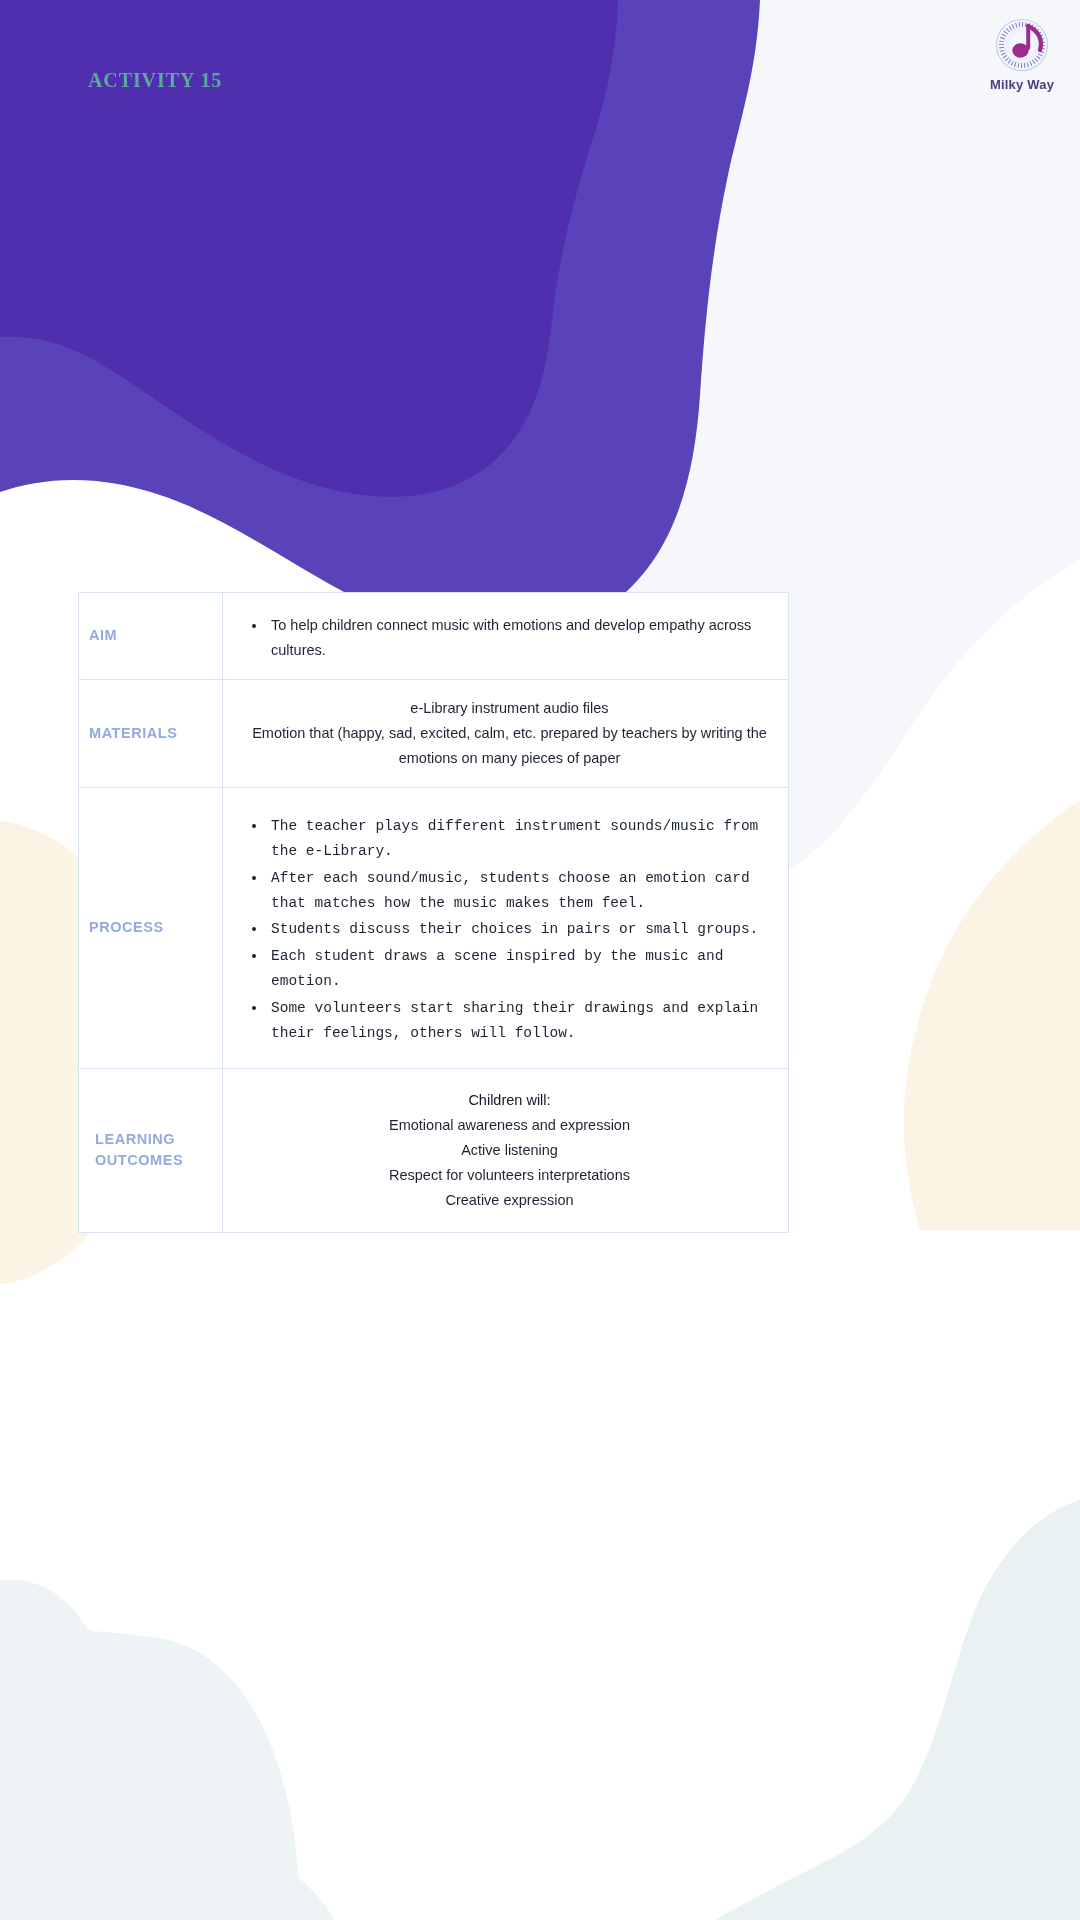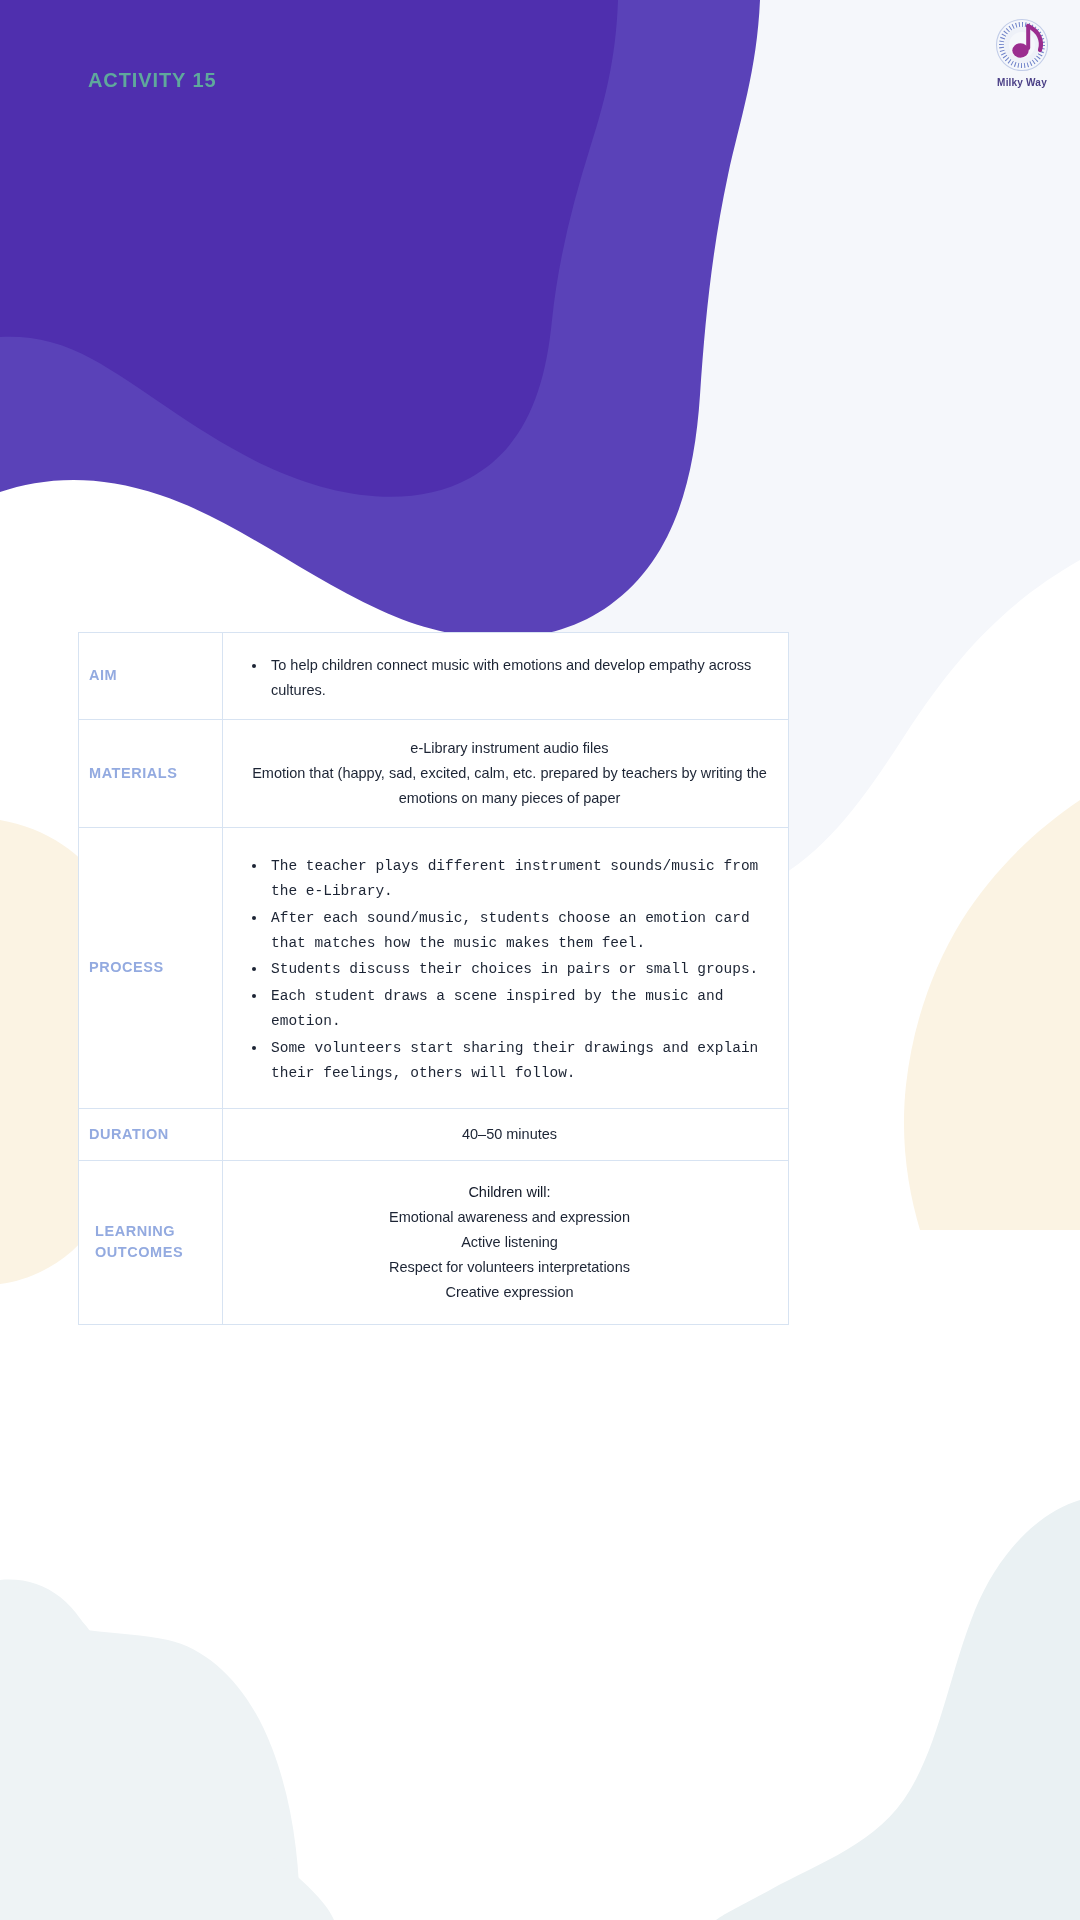--- a/index.html
+++ b/index.html
@@ -33,20 +33,21 @@
     top: 68px;
     z-index: 5;
   }
   .activity-eyebrow {
     font-size: 20px;
     font-weight: 700;
     letter-spacing: 0.9px;
     color: #5fa99c;
     line-height: 1.25;
     margin: 0 0 3px 0;
+    font-family: Liberation Serif, serif;
   }
   .activity-title {
     font-size: 21px;
     font-weight: 700;
     letter-spacing: 0.35px;
     color: #ffffff;
     line-height: 1.25;
     margin: 0;
   }
 
@@ -57,32 +58,32 @@
     top: 14px;
     width: 72px;
     height: 78px;
     z-index: 6;
     text-align: center;
   }
   .logo-mark { display: block; }
   .logo-word {
     display: block;
     margin-top: 1px;
-    font-size: 10px;
+    font-size: 13px;
     font-weight: 700;
     letter-spacing: 0.2px;
     color: #4a3f86;
     font-family: "Liberation Sans", sans-serif;
   }
 
   
   .activity-table {
     position: absolute;
     left: 78px;
-    top: 632px;
+    top: 592px;
     width: 710px;
     border-collapse: collapse;
     background: #ffffff;
     z-index: 4;
     table-layout: fixed;
   }
   .activity-table td {
     border: 1px solid #d7e3f2;
     vertical-align: middle;
     padding: 0;
@@ -223,30 +224,20 @@
             <li>The teacher plays different instrument sounds/music from the e-Library.</li>
             <li>After each sound/music, students choose an emotion card that matches how the music makes them feel.</li>
             <li>Students discuss their choices in pairs or small groups.</li>
             <li>Each student draws a scene inspired by the music and emotion.</li>
             <li>Some volunteers start sharing their drawings and explain their feelings, others will follow.</li>
           </ul>
         </div>
       </td>
     </tr>
 
-    <tr>
-      <td>
-        <div class="cell-label">DURATION</div>
-      </td>
-      <td>
-        <div class="cell-body tight">
-          <p>40–50 minutes</p>
-        </div>
-      </td>
-    </tr>
 
     <tr>
       <td>
         <div class="cell-label" style="max-width:96px;padding-left:16px;">LEARNING OUTCOMES</div>
       </td>
       <td>
         <div class="cell-body" style="padding-top:19px;padding-bottom:19px;">
           <p class="lead-strong">Children will:</p>
           <p>Emotional awareness and expression</p>
           <p>Active listening</p>

